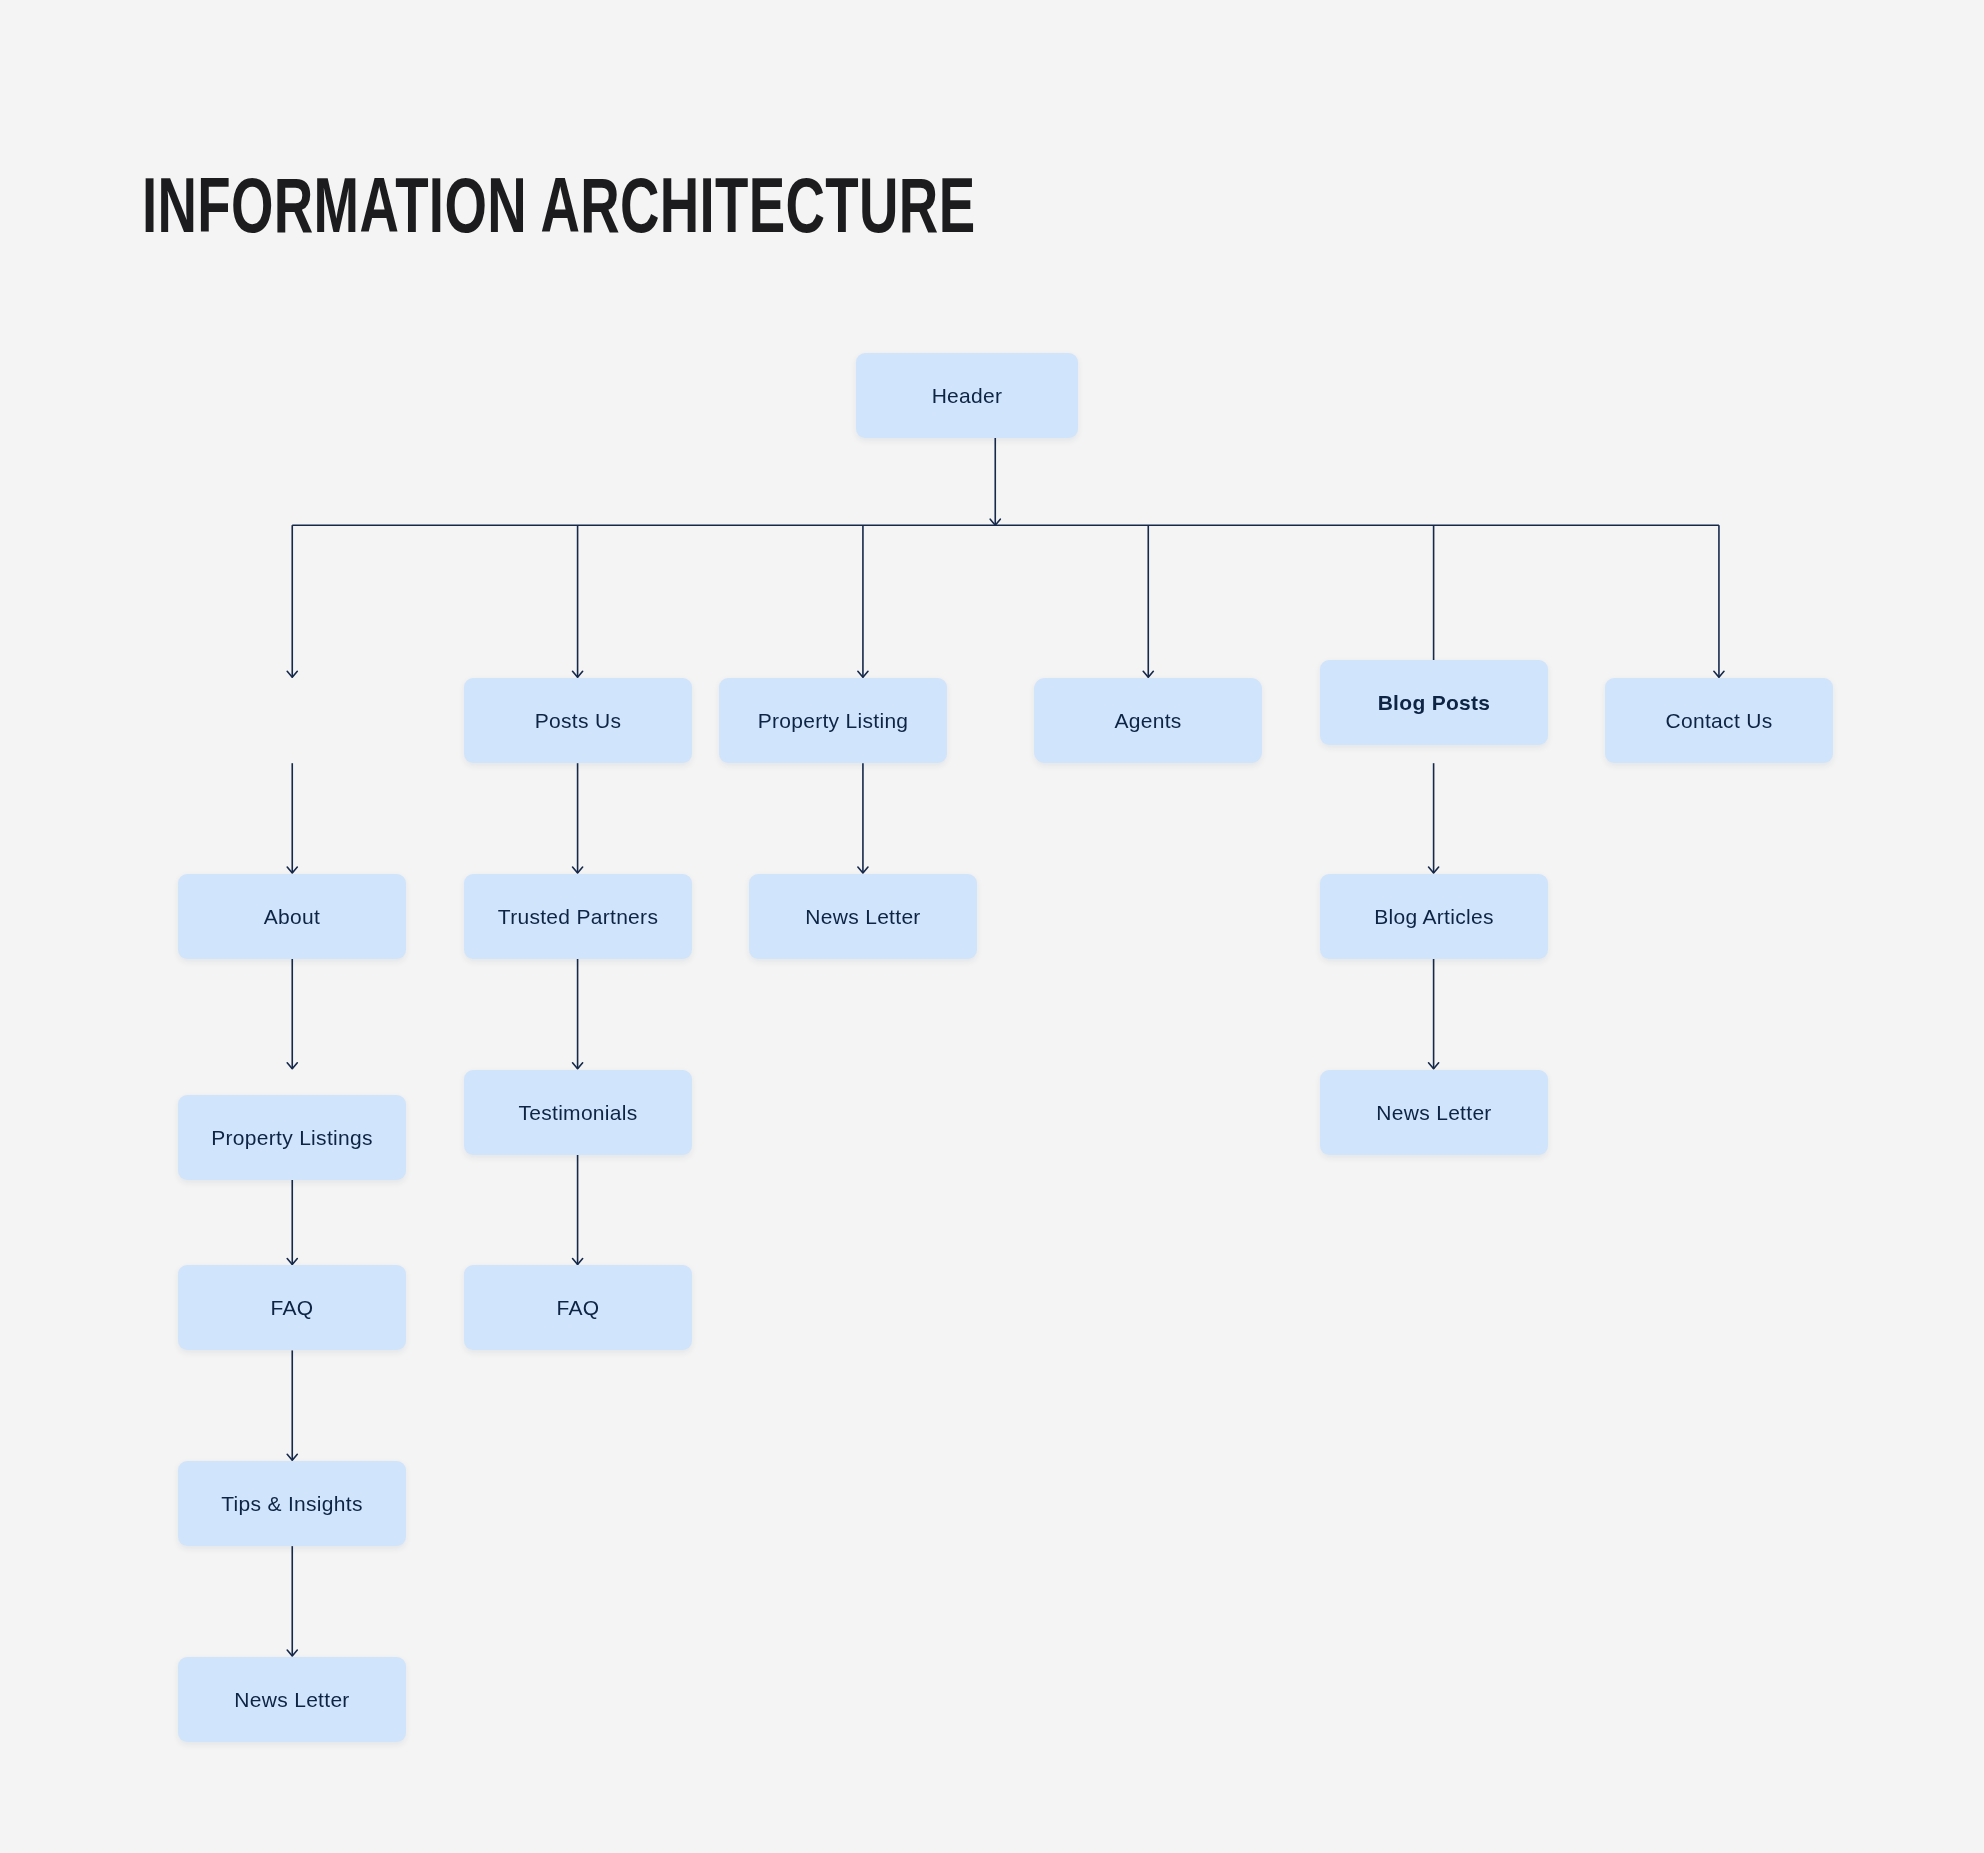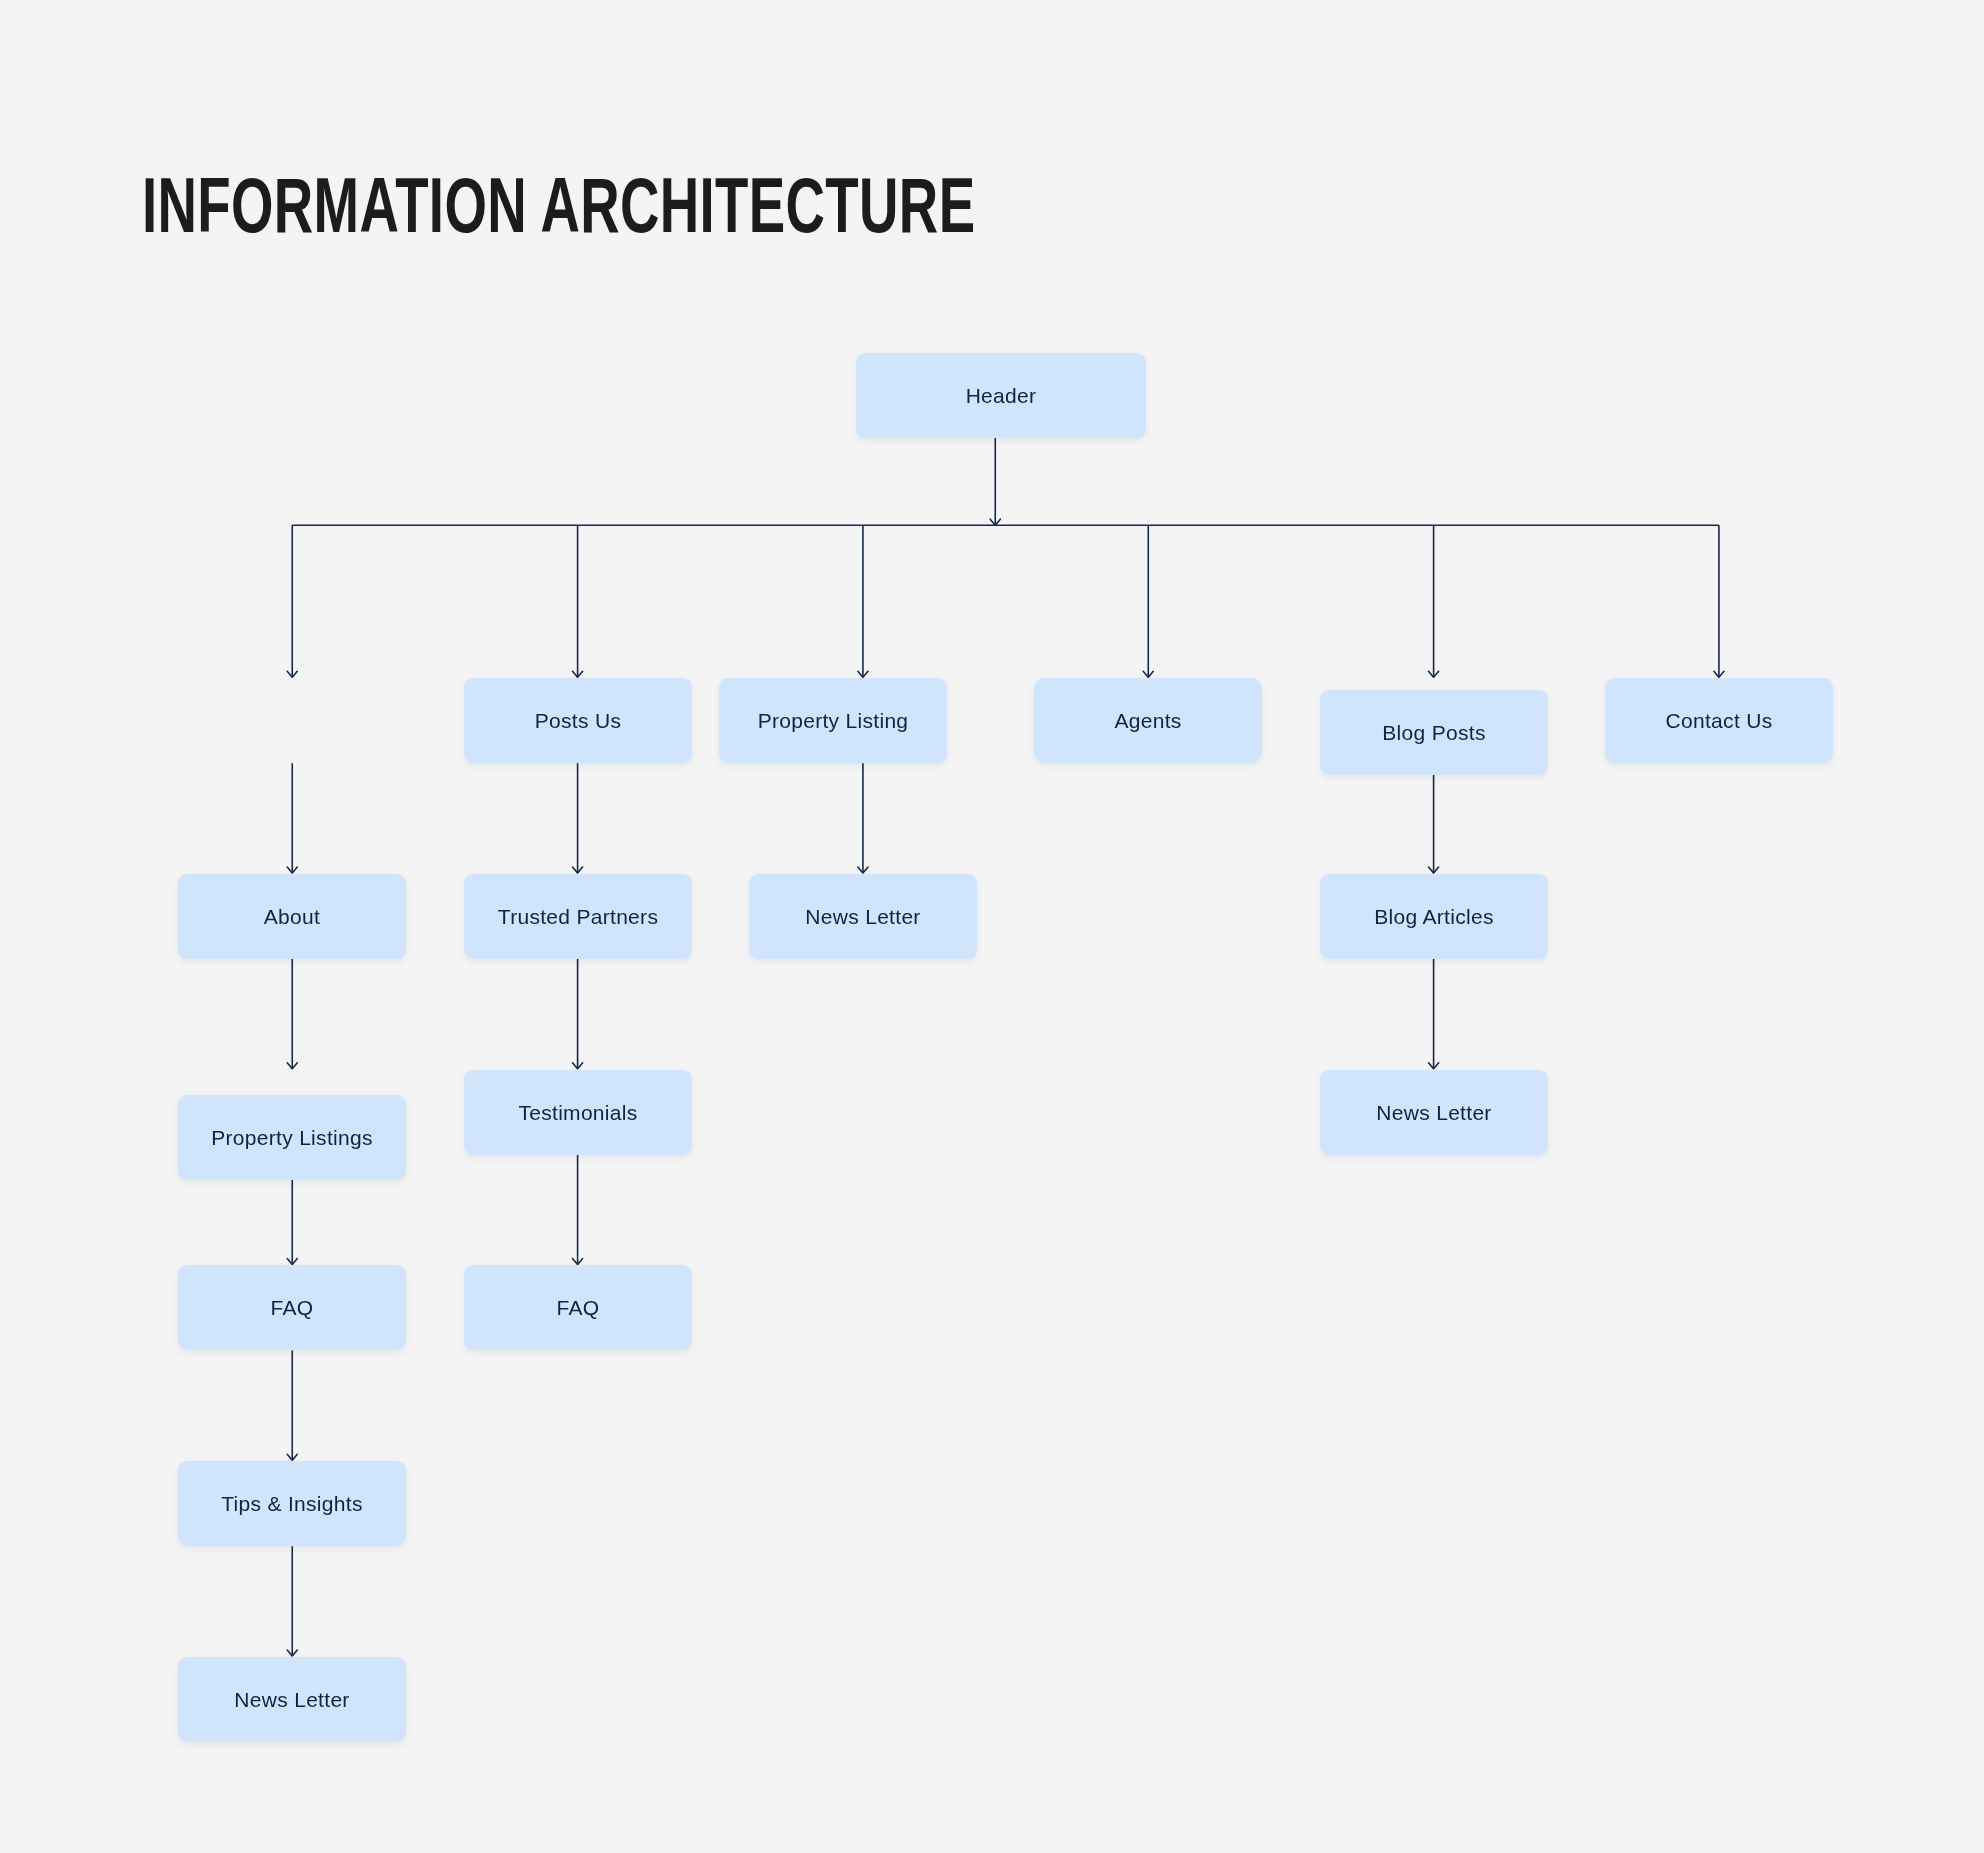--- a/index.html
+++ b/index.html
@@ -55,21 +55,21 @@
     align-items: center;
     justify-content: center;
     color: #0d2444;
     font-size: 21px;
     font-weight: 500;
     letter-spacing: 0.3px;
     box-shadow: 0 2.8px 6.4px rgba(20, 40, 80, 0.07);
     white-space: nowrap;
   }
   .node.root {
-    width: 290px;
+    width: 222px;
     height: 85px;
   }
 </style>
 </head>
 <body>
 
 <div class="canvas">
 
   <div class="page-title">INFORMATION ARCHITECTURE</div>
 
@@ -154,21 +154,21 @@
       <line x1="3120" y1="2087" x2="3120" y2="2326"></line>
       <polyline points="3109,2313 3120,2326 3131,2313"></polyline>
     </g>
   </svg>
 
   <div class="node root" style="left:856px; top:353px;">Header</div>
 
   <div class="node" style="left:464px; top:678px;">Posts Us</div>
   <div class="node" style="left:719px; top:678px;">Property Listing</div>
   <div class="node" style="left:1034px; top:678px;border-radius:11px;">Agents</div>
-  <div class="node" style="left:1320px; top:690px;">Blog Posts</div>
+  <div class="node" style="left:1320px; top:660px;font-weight:bold;">Blog Posts</div>
   <div class="node" style="left:1605px; top:678px;">Contact Us</div>
 
   <div class="node" style="left:178px; top:874px;">About</div>
   <div class="node" style="left:464px; top:874px;">Trusted Partners</div>
   <div class="node" style="left:749px; top:874px;">News Letter</div>
   <div class="node" style="left:1320px; top:874px;">Blog Articles</div>
 
   <div class="node" style="left:178px; top:1070px;margin-top:25px;">Property Listings</div>
   <div class="node" style="left:464px; top:1070px;">Testimonials</div>
   <div class="node" style="left:1320px; top:1070px;">News Letter</div>

